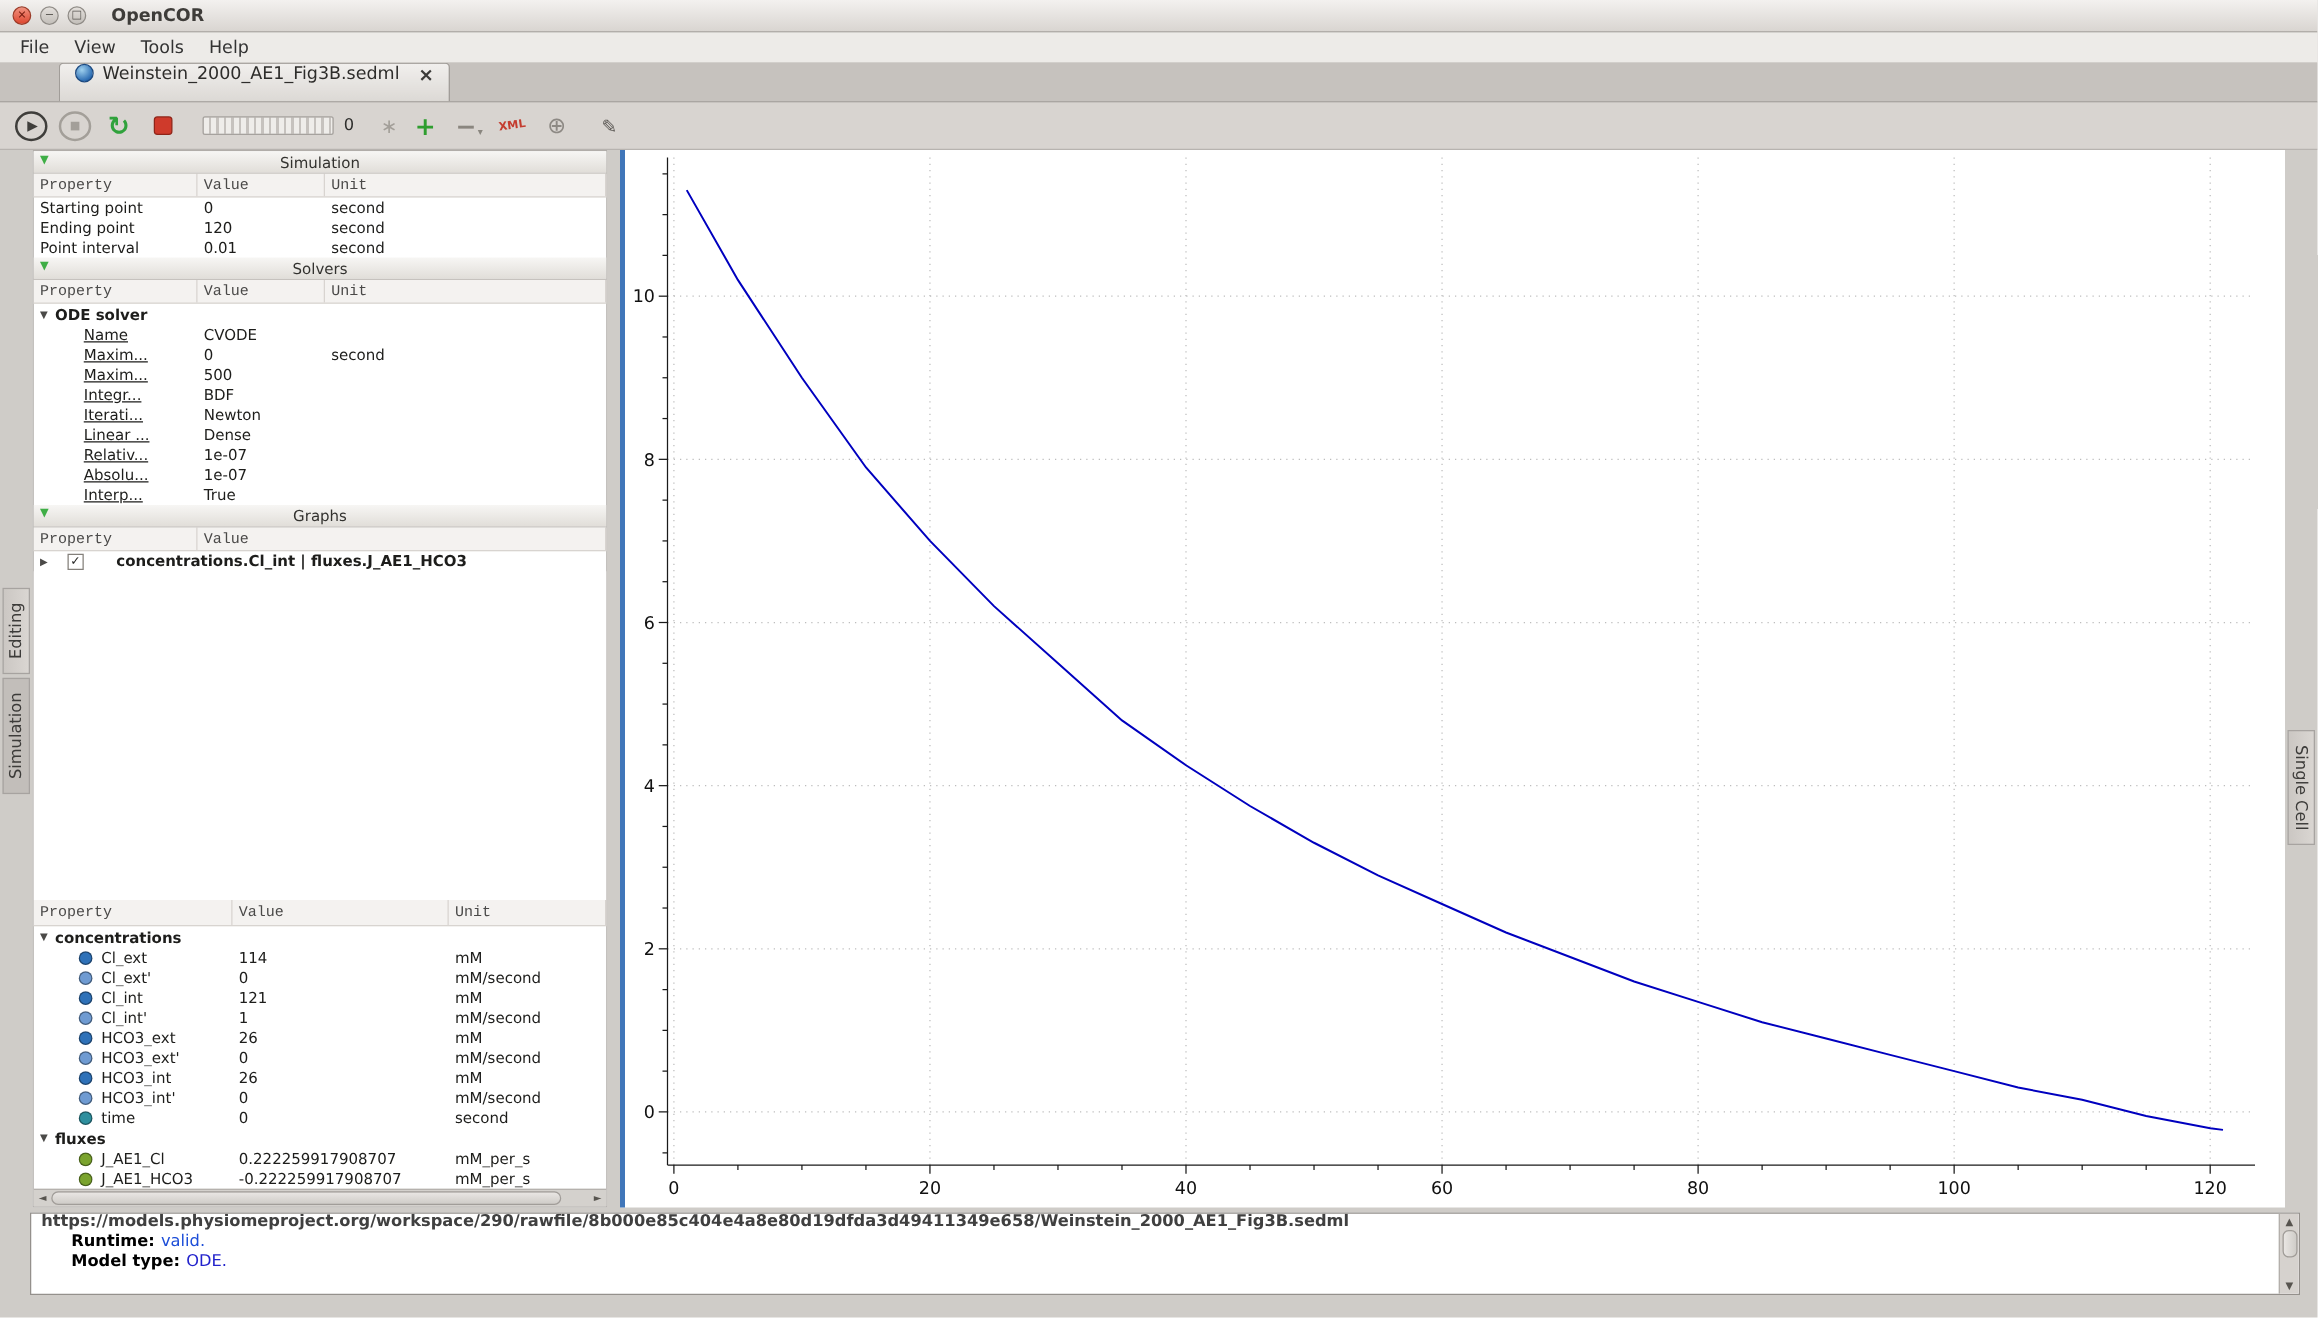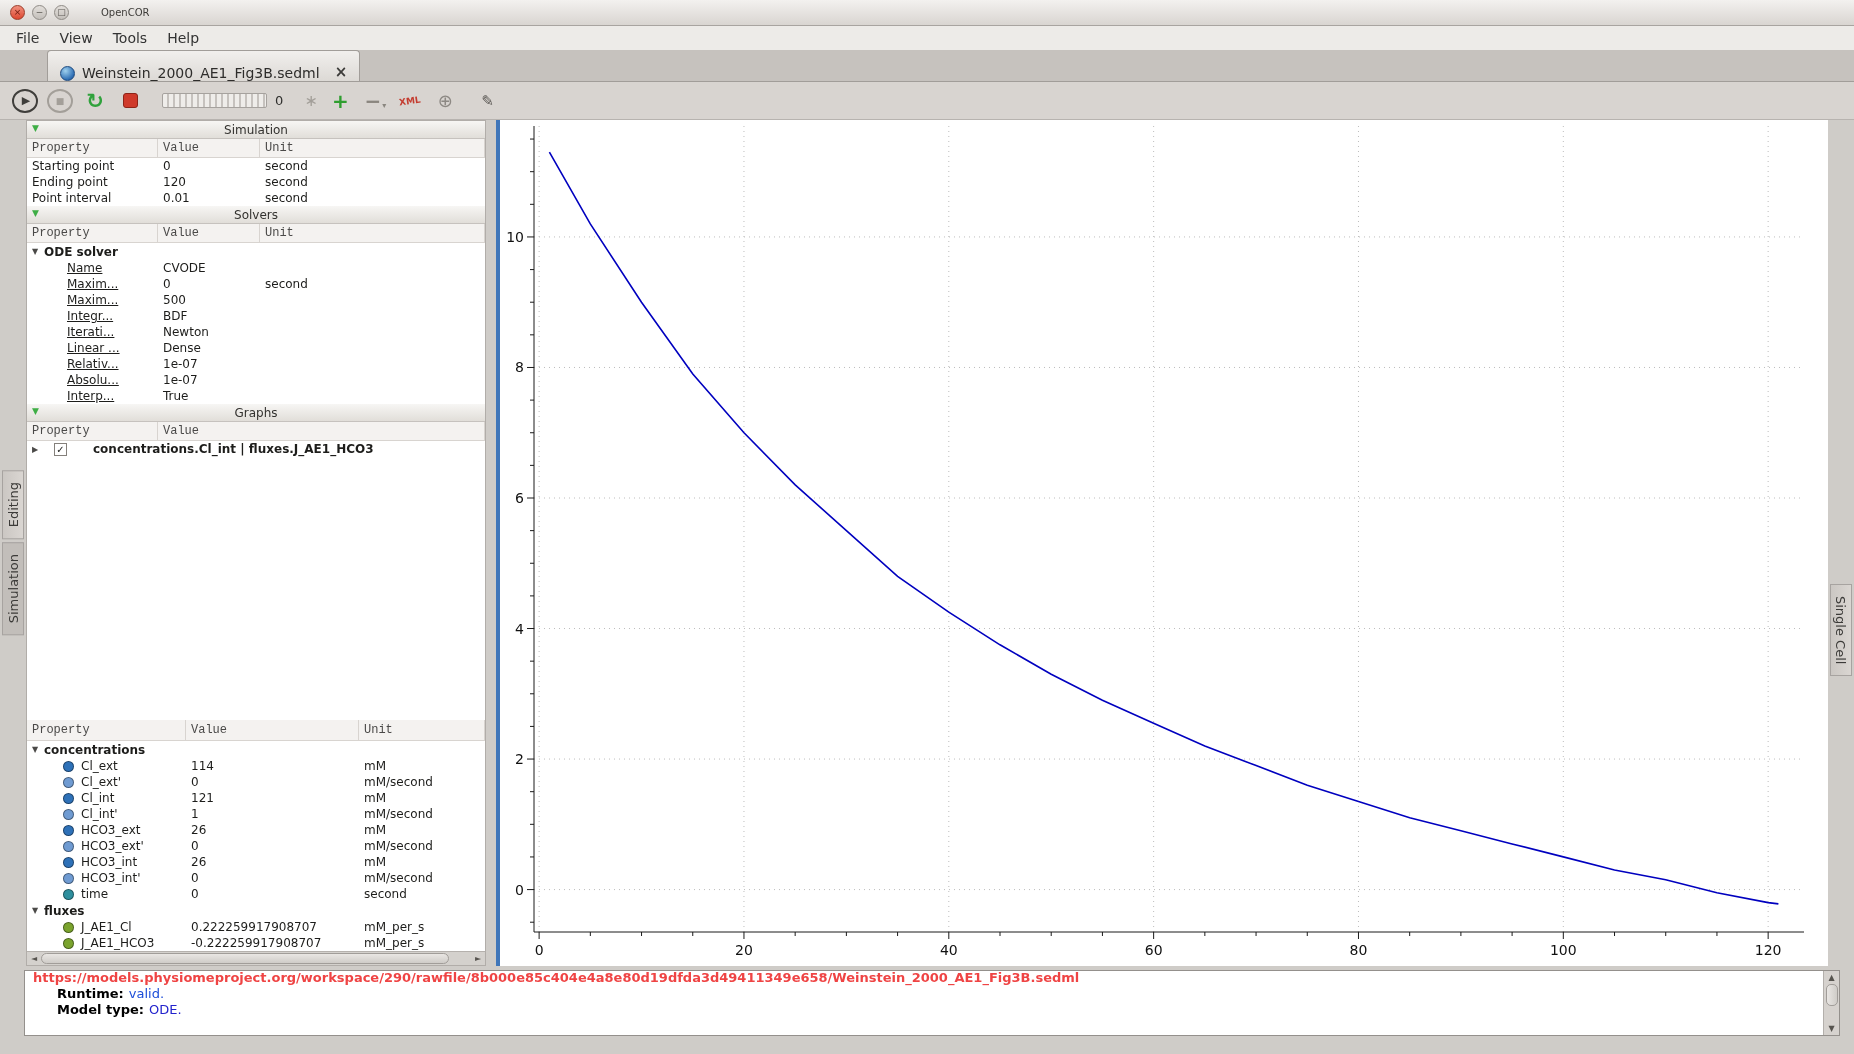--- a/index.html
+++ b/index.html
@@ -4,29 +4,29 @@
 <style>
   *{margin:0;padding:0;box-sizing:border-box;}
   html,body{width:1854px;height:1054px;}
   body{position:relative;background:#cfccc8;font-family:"DejaVu Sans","Liberation Sans",sans-serif;font-size:13px;color:#2f2f2d;overflow:hidden;}
 
   
   #titlebar{position:absolute;left:0;top:0;right:0;height:26px;background:linear-gradient(#f3f1ef,#d9d5d1);border-bottom:1px solid #a8a4a0;display:flex;align-items:center;}
   .winbtns{display:flex;gap:7px;margin-left:10px;}
   .wbtn{width:15px;height:15px;border-radius:50%;background:linear-gradient(#e3dfdb,#c3bfba);border:1px solid #8f8b86;display:inline-flex;align-items:center;justify-content:center;font-size:9px;line-height:9px;color:#5a5752;}
   .wbtn.close{background:linear-gradient(#f0917f,#dd4730);border-color:#9c3b28;color:#71190d;}
-  .wtitle{font-weight:normal;color:#3e3c39;margin-left:32px;font-size:10px;}
+  .wtitle{font-weight:bold;color:#3e3c39;margin-left:20px;font-size:14px;}
 
   
   #menubar{position:absolute;top:26px;height:24px;left:0;right:0;background:#edebe8;display:flex;align-items:center;padding-left:6px;}
   .menu-item{padding:3px 10px;font-size:14px;color:#333;cursor:default;}
 
   
   #tabbar{position:absolute;top:50px;height:32px;left:0;right:0;background:#c6c2be;border-bottom:1px solid #a19d99;display:flex;align-items:flex-end;}
-  .tab{height:31px;margin-left:47px;display:flex;align-items:flex-end;gap:7px;padding:0 12px;background:linear-gradient(#f1efed,#dcd9d5);border:1px solid #a19d99;border-bottom:none;border-radius:4px 4px 0 0;margin-top:48px;}
+  .tab{height:31px;margin-left:47px;display:flex;align-items:flex-start;gap:7px;padding:0 12px;background:linear-gradient(#f1efed,#dcd9d5);border:1px solid #a19d99;border-bottom:none;border-radius:4px 4px 0 0;margin-top:48px;}
   .tab-icon{width:15px;height:15px;border-radius:50%;background:radial-gradient(circle at 35% 30%,#9ed0ee,#2f6fb4 70%,#1d4a80);border:1px solid #1d4a80;}
   .tab-label{font-size:14px;color:#2e2d2b;}
   .tab-close{font-size:15px;color:#3c3b39;font-weight:bold;margin-left:8px;}
 
   
   #toolbar{position:absolute;top:82px;height:38px;left:0;right:0;background:#d8d4d0;border-bottom:1px solid #b7b3af;display:flex;align-items:center;gap:9px;padding-left:12px;}
   .tbtn{height:26px;min-width:26px;display:flex;align-items:center;justify-content:center;}
   .circle{width:24px;height:24px;border:2px solid #3f3e3b;border-radius:50%;}
   .circle.disabled{border-color:#a39f99;}
   .play-glyph{font-size:11px;color:#3f3e3b;margin-left:2px;}
@@ -80,21 +80,21 @@
   #plot-panel{position:absolute;left:496px;top:120px;right:26px;bottom:88px;background:#fff;border-left:4px solid #4076b9;}
   #plot-canvas{position:absolute;left:0;top:0;right:0;bottom:0;}
 
   
   #right-strip{position:absolute;right:0;top:120px;width:26px;bottom:88px;display:flex;flex-direction:column;align-items:center;}
   .vtabR{writing-mode:vertical-rl;font-size:13px;color:#3c3b39;background:linear-gradient(270deg,#dad6d2,#cbc7c3);border:1px solid #a7a3a0;padding:11px 3px;width:22px;text-align:center;margin-top:464px;}
 
   
   #status-panel{position:absolute;left:24px;right:14px;top:970px;height:66px;background:#fff;border:1px solid #94908c;padding:2px 24px 2px 8px;overflow:hidden;}
   .sline{height:16px;line-height:16px;font-size:13px;white-space:nowrap;overflow:hidden;}
-  .sline.url{font-weight:bold;margin-top:-3px;color:#ef4444;}
+  .sline.url{font-weight:bold;margin-top:-3px;color:#404040;}
   .sline.sub{padding-left:24px;}
   .sline b{margin-right:5px;color:#000;}
   .green{color:#1d4ed8;}
   .blue{color:#2222cc;}
   .vscroll{position:absolute;top:0;right:0;bottom:0;width:16px;background:#d6d2ce;border-left:1px solid #b3afab;display:flex;flex-direction:column;align-items:center;}
   .varrow{height:13px;font-size:8px;line-height:13px;color:#57544f;}
   .varrow.down{margin-top:auto;}
   .vthumb{width:12px;height:22px;background:linear-gradient(90deg,#e9e6e3,#cfccc8);border:1px solid #a19d99;border-radius:5px;}
 </style>
 </head>

